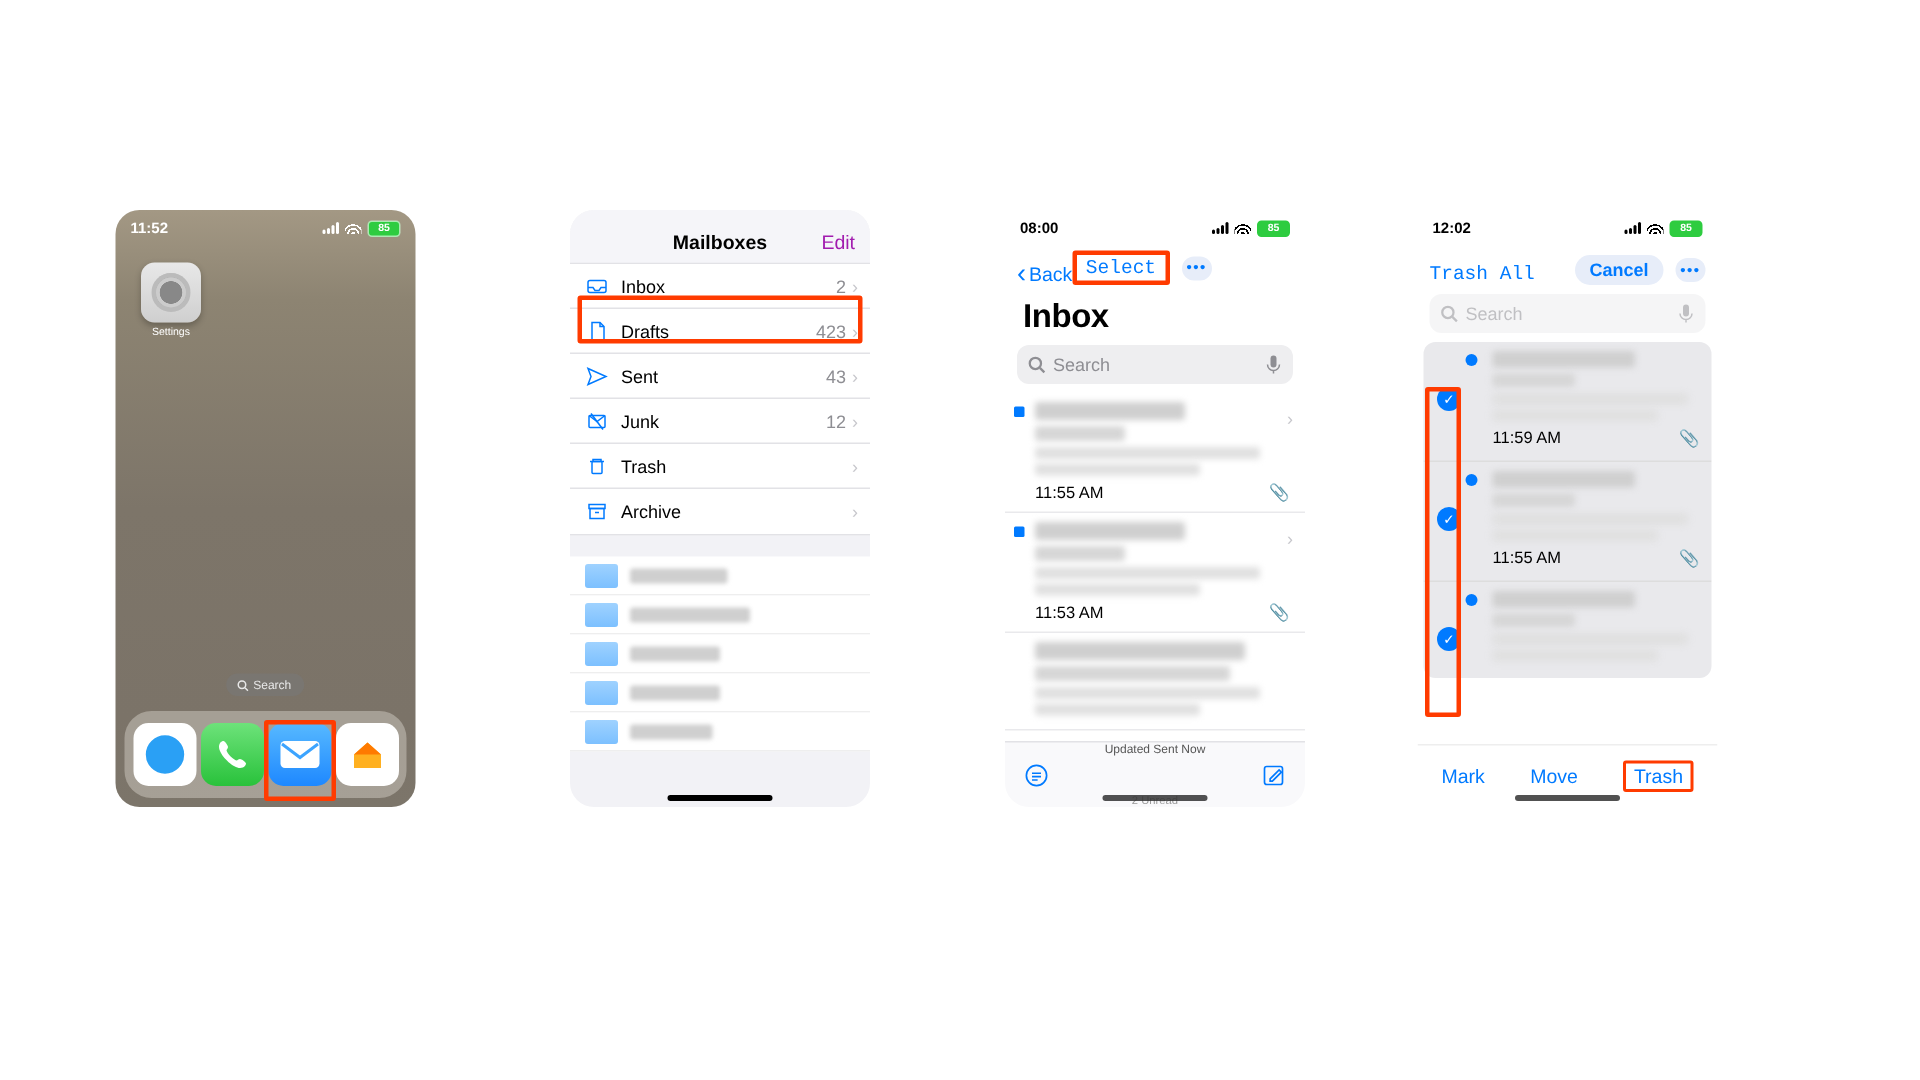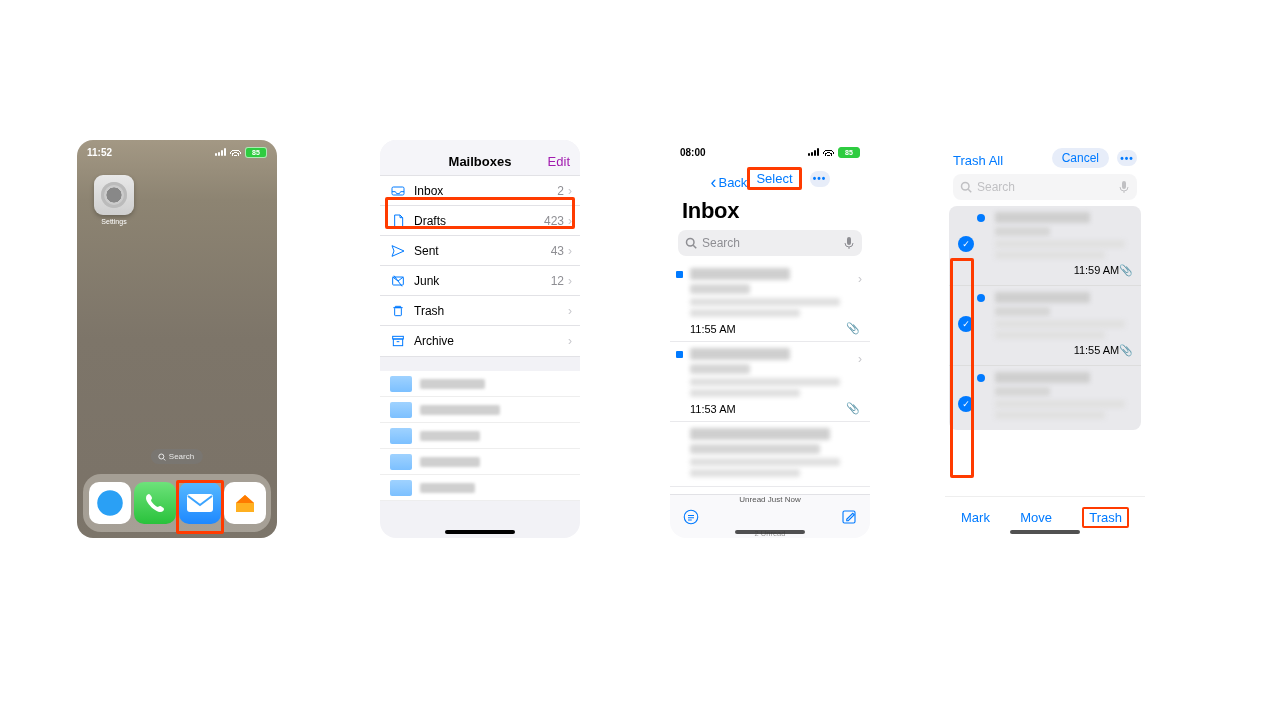--- a/index.html
+++ b/index.html
@@ -118,26 +118,26 @@
   }
 
   .home-ind { position:absolute; bottom:4px; left:50%; transform:translateX(-50%);
     width:70px; height:4px; border-radius:3px; background:#000; }
   .home-ind.faint { background:#333; opacity:.85; }
 
   
   #phone3 { background:#fff; }
   #phone4 { background:#fff; }
 
-  .nav3 { height:34px; display:flex; align-items:flex-end; justify-content:center;
+  .nav3 { height:34px; display:flex; align-items:flex-end; justify-content:flex-start;
     padding:0 8px 6px; font-size:13px; }
   .back { color:#007aff; display:flex; align-items:center; gap:1px; }
   .back::before { content:"‹"; font-size:18px; line-height:13px; font-weight:400; margin-right:1px; }
   .right-grp { display:flex; align-items:center; gap:8px; }
-  .link { color:#007aff; }
+  .link { color:#007aff;font-family:Liberation Mono, monospace; }
   .more {
     width:20px; height:16px; border-radius:10px; background:#e7edf9; color:#007aff;
     display:flex; align-items:center; justify-content:center; font-size:10px; font-weight:700; letter-spacing:1px;
   }
   .hl-select { border:3px solid #ff3b00; padding:1px 6px; border-radius:2px; }
 
   .big-title { font-size:22px; font-weight:800; padding:2px 12px 6px; letter-spacing:-.3px; }
 
   .search {
     margin:0 8px 6px; height:26px; border-radius:8px; background:#eeeef0;
@@ -164,40 +164,40 @@
     border-top:1px solid #e2e2e6; background:#f9f9fb;
     display:flex; align-items:center; justify-content:space-between; padding:0 12px;
   }
   .upd { text-align:center; font-size:8px; color:#555; line-height:10px; }
   .upd .sub { font-size:7.5px; color:#999;margin-top:24px; }
   .tb-icon { color:#007aff; }
 
   
   .nav4 { height:34px; display:flex; align-items:flex-end; justify-content:space-between;
     padding:0 8px 6px; font-size:13px; }
-  .cancel-pill { background:#e7edf9; color:#007aff; padding:3px 10px; border-radius:12px; font-weight:400; font-size:12px; }
+  .cancel-pill { background:#e7edf9; color:#007aff; padding:3px 10px; border-radius:12px; font-weight:700; font-size:12px; }
 
   .sel-list { background:#e9e9ec; border-radius:8px; margin:0 4px; overflow:hidden; }
   .sel-msg {
     display:flex; padding:6px 8px 8px 8px; border-bottom:1px solid #ddd; position:relative;
     align-items:flex-start; gap:8px;
   }
   .sel-msg:last-child { border-bottom:none; }
   .check-col { width:18px; display:flex; flex-direction:column; align-items:center; padding-top:24px; }
   .unread-dot { width:8px; height:8px; border-radius:50%; background:#007aff; position:absolute; left:28px; top:8px; }
   .check {
     width:16px; height:16px; border-radius:50%; background:#007aff;
     display:flex; align-items:center; justify-content:center; color:#fff; font-size:9px;
   }
   .sel-body { flex:1; min-width:0; }
   .sel-body .sender { height:11px; width:95px; background:#cfcfcf; filter:blur(2px); border-radius:2px; margin-bottom:4px; margin-left:12px; }
   .sel-body .subject { height:9px; width:55px; background:#d6d6d6; filter:blur(2px); border-radius:2px; margin-bottom:4px; margin-left:12px; }
   .sel-body .preview { height:8px; width:130px; background:#e0e0e0; filter:blur(2px); border-radius:2px; margin-bottom:3px; margin-left:12px; }
   .sel-body .preview.s2 { width:110px; }
-  .sel-body .meta { font-size:11px; padding-top:2px; margin-left:0; display:flex; justify-content:flex-end; }
+  .sel-body .meta { font-size:11px; padding-top:2px; margin-left:12px; display:flex; justify-content:space-between; }
   .sel-body .clip { color:#b8b8be; font-size:11px; }
 
   .hl-checks { position:absolute; left:5px; top:118px; width:24px; height:220px; z-index:6; }
 
   .bottom4 {
     position:absolute; left:0; right:0; bottom:0; height:42px;
     display:flex; align-items:center; justify-content:space-between;
     padding:0 16px; font-size:13px; color:#007aff; border-top:1px solid #eee;
   }
   .hl-trash { border:2px solid #ff3b00; padding:1px 5px; border-radius:2px; }
@@ -434,32 +434,45 @@
     <div class="preview"></div>
     <div class="preview s2"></div>
   </div>
 
   <div class="bottom3">
     <svg width="18" height="18" viewBox="0 0 24 24" class="tb-icon">
         <circle cx="12" cy="12" r="9" fill="none" stroke="#007aff" stroke-width="1.5"></circle>
         <path d="M8 10h8M8 13h8M8 16h5" stroke="#007aff" stroke-width="1.5"></path>
       </svg>
     <div class="upd">
-      <div>Unread Just Now</div>
+      <div>Updated Sent Now</div>
       <div class="sub">2 Unread</div>
     </div>
     <svg width="18" height="18" viewBox="0 0 24 24" class="tb-icon">
         <rect x="4" y="4" width="16" height="16" rx="2" fill="none" stroke="#007aff" stroke-width="1.5"></rect>
         <path d="M9 15l8-8 2 2-8 8H9v-2z" fill="none" stroke="#007aff" stroke-width="1.5"></path>
       </svg>
   </div>
   <div class="home-ind faint"></div>
 </div>
 
 <div class="phone" id="phone4">
+  <div class="statusbar dark">
+    <span>12:02</span>
+    <span class="sb-right">
+      <span class="signal-bars">
+          <span></span>
+          <span></span>
+          <span></span>
+          <span></span>
+        </span>
+      <span class="wifi-i"></span>
+      <span class="batt">85</span>
+    </span>
+  </div>
   <div class="nav4">
     <span class="link">Trash All</span>
     <span class="right-grp">
       <span class="cancel-pill">Cancel</span>
       <span class="more">•••</span>
     </span>
   </div>
   <div class="search dim">
     <svg width="12" height="12" viewBox="0 0 16 16">
         <circle cx="7" cy="7" r="5" fill="none" stroke="#8e8e93" stroke-width="2"></circle>

